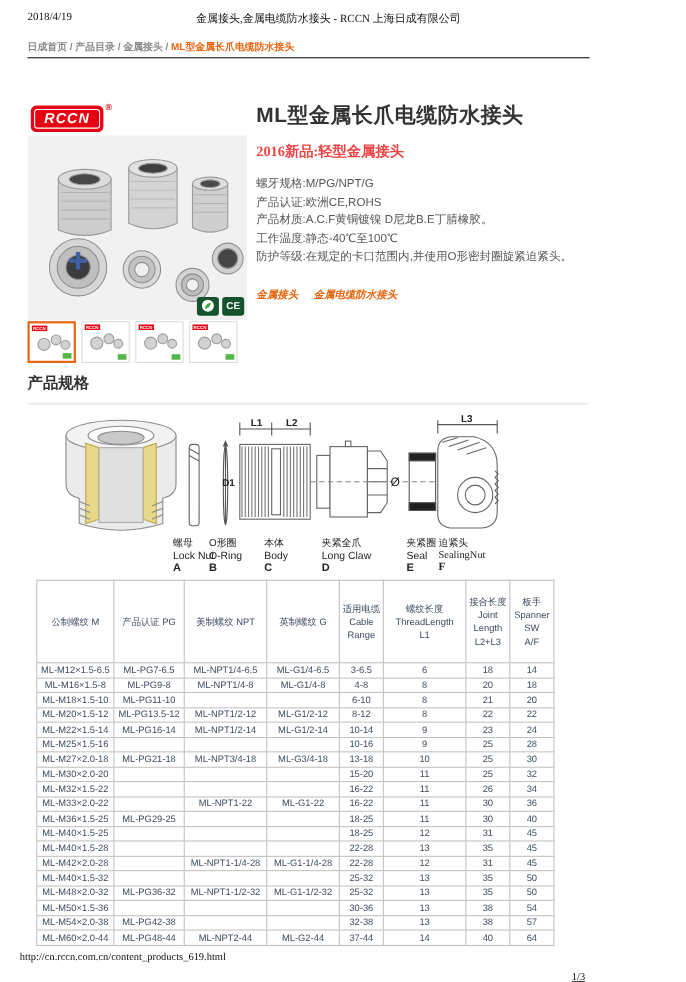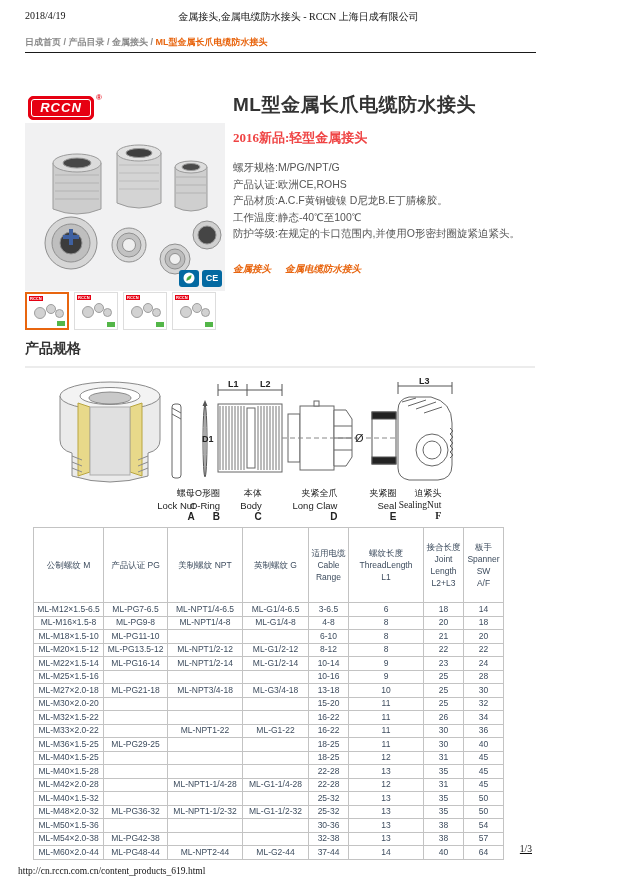--- a/index.html
+++ b/index.html
@@ -4,37 +4,37 @@
 <style>
   * { margin:0; padding:0; box-sizing:border-box; }
   html,body { background:#fff; }
   body { font-family:"Liberation Sans", sans-serif; }
   .page { position:relative; width:560px; height:893px; background:#fff; overflow:hidden; }
 
   
   .print-date { position:absolute; left:25px; top:10px; font:10px "Liberation Serif", serif; color:#111; }
   .print-title { position:absolute; left:0; right:0; top:10px; text-align:center; font:10px "Liberation Serif", serif; color:#111;padding-left:37px; }
   .print-url { position:absolute; left:18px; top:866px; font:9.5px "Liberation Serif", serif; color:#111; }
-  .print-pageno { position:absolute; right:28px; top:844px; font:9.5px "Liberation Serif", serif; color:#111;text-decoration:underline; }
+  .print-pageno { position:absolute; right:28px; top:884px; font:9.5px "Liberation Serif", serif; color:#111;text-decoration:underline; }
 
   
   .breadcrumb { position:absolute; left:25px; top:36px; font-size:9px; font-weight:bold; color:#8a8a8a; }
   .breadcrumb .crumb { color:#8a8a8a; cursor:pointer; }
   .breadcrumb .sep { color:#8a8a8a; }
   .breadcrumb .crumb-current { color:#e8650f; }
   .top-rule { position:absolute; left:25px; right:24px; top:52px; border-bottom:1.5px solid #1a1a1a; }
 
   
   .media { position:absolute; left:25px; top:93px; width:200px; height:198px; background:#fff; }
   .logo { position:absolute; left:3px; top:3px; width:66px; height:24px; background:#e60012; border-radius:5px; border:1.5px solid #e60012; }
   .logo-inner { position:absolute; inset:2px; border:1.5px solid #fff; border-radius:3px; color:#fff; font-weight:bold; font-style:italic; font-size:13px; text-align:center; line-height:15px; letter-spacing:1px; }
   .logo-reg { position:absolute; left:71px; top:0px; color:#e60012; font-size:8px; font-weight:bold; }
   .photo { position:absolute; left:0; top:30px; width:200px; height:168px; }
   .badges { position:absolute; right:3px; bottom:4px; display:flex; gap:3px; }
-  .badge { width:20px; height:17px; background:#0369a1; border-radius:3px; color:#fff; font-size:9px; font-weight:bold; text-align:center; line-height:17px; }
+  .badge { width:20px; height:17px; background:#14532d; border-radius:3px; color:#fff; font-size:9px; font-weight:bold; text-align:center; line-height:17px; }
   .badge svg { display:block; margin:2px auto 0; }
 
   
   .info { position:absolute; left:233px; top:92px; width:365px; }
   .prod-title { font-size:19px; font-weight:bold; color:#333; letter-spacing:0.5px; }
   .prod-sub { margin-top:11px; font-size:13px; font-weight:bold; color:#ef4444;font-family:Liberation Serif, serif; }
   .spec-list { margin-top:12px; }
   .spec-list p { font-size:10.5px; color:#555; line-height:16.5px; }
   .tag-list { margin-top:16px;font-style:italic; }
   .tag-list a { font-size:9.5px; font-weight:bold; color:#e8650f; margin-right:14px; text-decoration:none; cursor:pointer; }
@@ -49,21 +49,21 @@
   .thumb .gdot:nth-of-type(1){ left:7px; top:13px; width:12px; height:12px; }
   .thumb .gdot:nth-of-type(2){ left:19px; top:10px; width:10px; height:10px; }
   .thumb .gdot:nth-of-type(3){ left:28px; top:15px; width:9px; height:9px; }
 
   
   .section-title { position:absolute; left:25px; top:340px; font-size:14px; font-weight:bold; color:#333; }
   .section-rule { position:absolute; left:25px; right:25px; top:366px; border-bottom:2px solid #ececec; }
 
   
   .diagram { position:absolute; left:30px; top:376px; width:564px; height:115px; }
-  .part-label { position:absolute; top:487px; transform:translateX(-50%); text-align:right; color:#222; white-space:nowrap; }
+  .part-label { position:absolute; top:487px; transform:translateX(-50%); text-align:left; color:#222; white-space:nowrap; }
   .part-label .zh { font-size:9px; }
   .part-label .en { font-size:9.5px; }
   .part-label .lt { font-size:10px; font-weight:bold; }
 
   
   table.spec { position:absolute; left:33px; top:527px; border-collapse:collapse; table-layout:fixed; width:470px; }
   table.spec th, table.spec td { border:1px solid #c3c3c3; text-align:center; vertical-align:middle; color:#3d4c5e; }
   table.spec th { height:75px; font-size:8.5px; font-weight:normal; line-height:12px; }
   table.spec td { height:13.5px; font-size:8.5px; padding:0 1px; line-height:11px; }
 </style>

